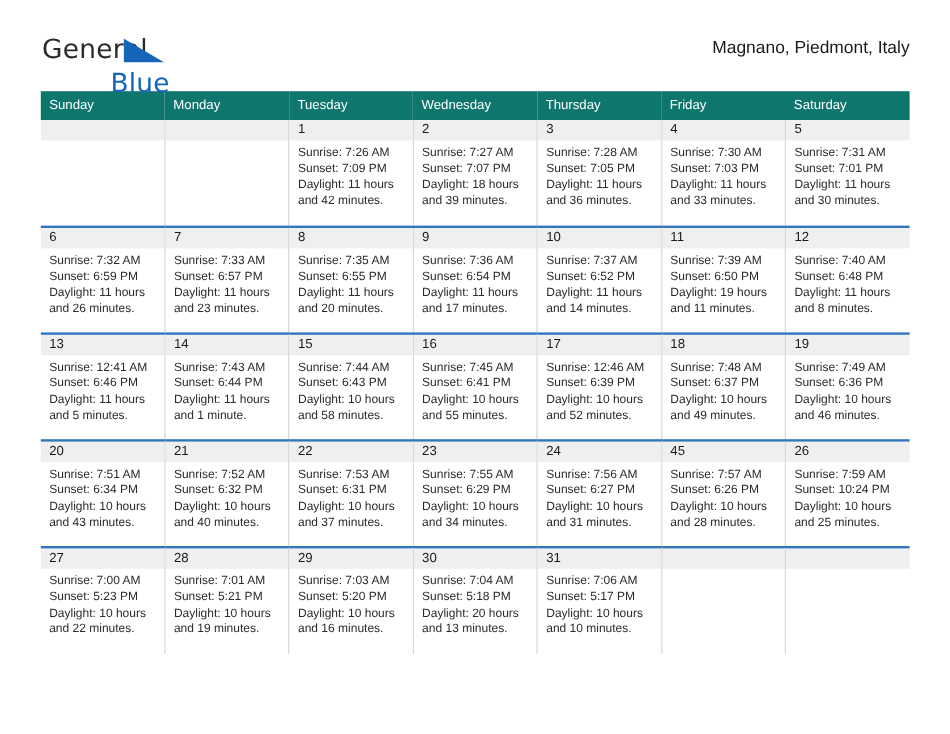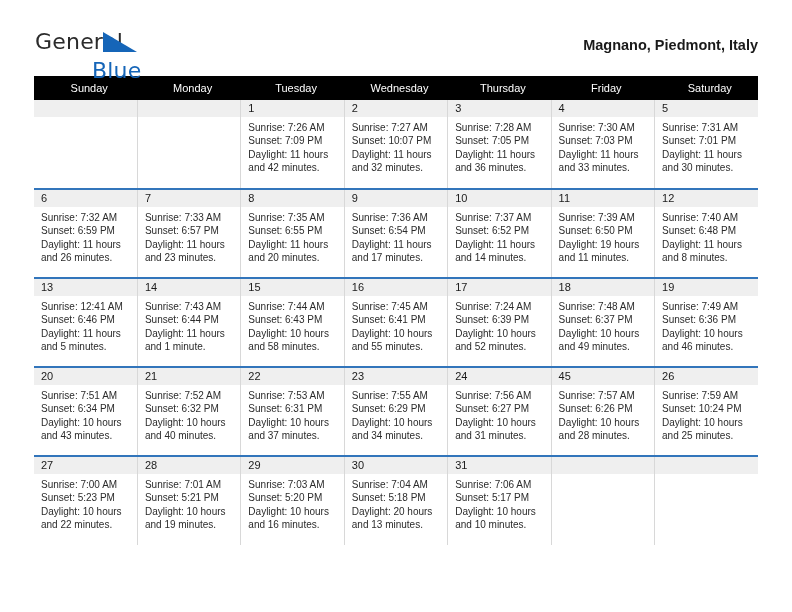--- a/index.html
+++ b/index.html
@@ -69,40 +69,40 @@
   }
   .cal-title {
     font-size: 26px;
     font-weight: 400;
     color: #1a1a1a;
     line-height: 30px;
     font-family: "Liberation Sans", sans-serif;
   }
   .cal-subtitle {
     font-size: 14.5px;
-    font-weight: 700;
+    font-weight: 400;
     color: #1a1a1a;
     line-height: 20px;
-    margin-top: 7px;
+    margin-top: 2px;
     font-family: "Liberation Sans", sans-serif;
   }
 
   
   .calendar {
     width: 724px;
     border-collapse: collapse;
     table-layout: fixed;
     margin-top: 6px;
   }
   .calendar th {
-    background: #000000;
+    background: #0f766e;
     color: #ffffff;
     font-size: 11px;
     font-weight: 400;
-    text-align: center;
+    text-align: left;
     padding: 5px 0 5px 7px;
     line-height: 14px;
     border: none;
     font-family: "Liberation Sans", sans-serif;
   }
   .calendar td {
     width: 103.4px;
     height: 89px;
     vertical-align: top;
     padding: 0;
@@ -190,22 +190,22 @@
             <div class="cell-body">
               <div>Sunrise: 7:26 AM</div>
               <div>Sunset: 7:09 PM</div>
               <div class="daylight-line">Daylight: 11 hours and 42 minutes.</div>
             </div>
           </td>
           <td>
             <div class="daynum-band">2</div>
             <div class="cell-body">
               <div>Sunrise: 7:27 AM</div>
-              <div>Sunset: 10:07 PM</div>
-              <div class="daylight-line">Daylight: 11 hours and 32 minutes.</div>
+              <div>Sunset: 7:07 PM</div>
+              <div class="daylight-line">Daylight: 18 hours and 39 minutes.</div>
             </div>
           </td>
           <td>
             <div class="daynum-band">3</div>
             <div class="cell-body">
               <div>Sunrise: 7:28 AM</div>
               <div>Sunset: 7:05 PM</div>
               <div class="daylight-line">Daylight: 11 hours and 36 minutes.</div>
             </div>
           </td>
@@ -313,21 +313,21 @@
             <div class="daynum-band">16</div>
             <div class="cell-body">
               <div>Sunrise: 7:45 AM</div>
               <div>Sunset: 6:41 PM</div>
               <div class="daylight-line">Daylight: 10 hours and 55 minutes.</div>
             </div>
           </td>
           <td>
             <div class="daynum-band">17</div>
             <div class="cell-body">
-              <div>Sunrise: 7:24 AM</div>
+              <div>Sunrise: 12:46 AM</div>
               <div>Sunset: 6:39 PM</div>
               <div class="daylight-line">Daylight: 10 hours and 52 minutes.</div>
             </div>
           </td>
           <td>
             <div class="daynum-band">18</div>
             <div class="cell-body">
               <div>Sunrise: 7:48 AM</div>
               <div>Sunset: 6:37 PM</div>
               <div class="daylight-line">Daylight: 10 hours and 49 minutes.</div>

